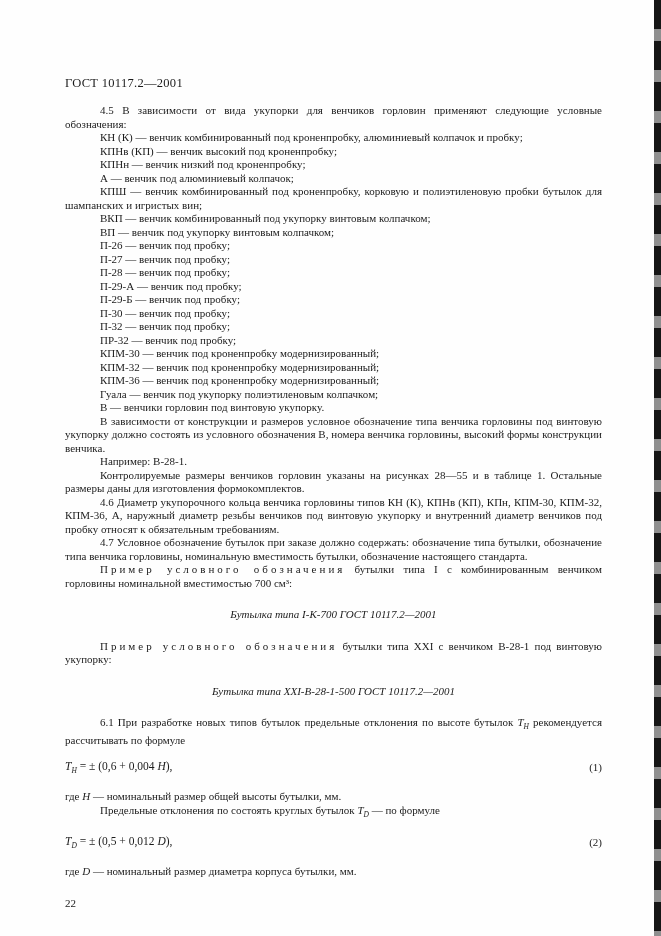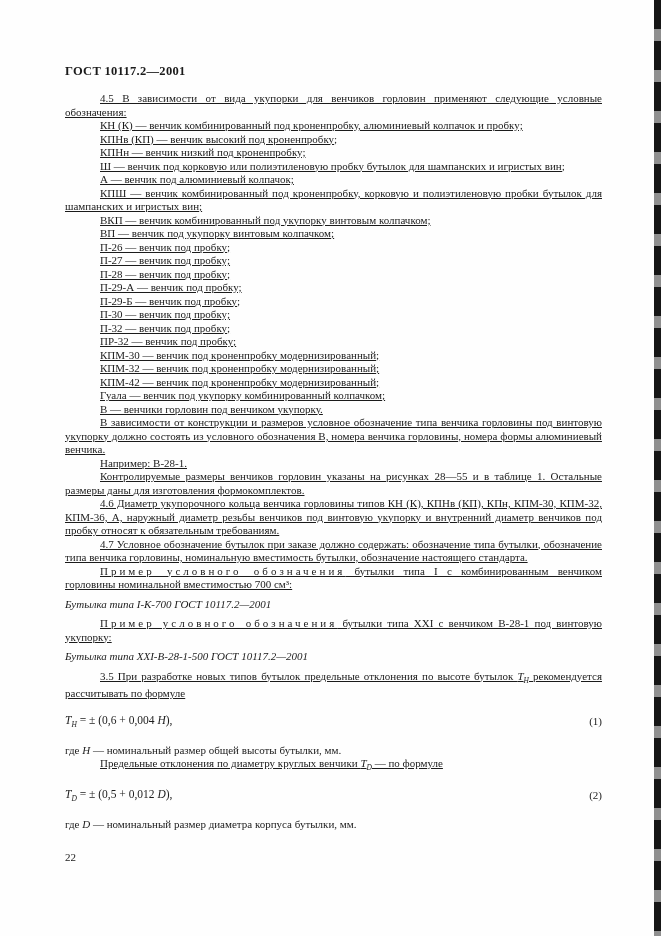--- a/index.html
+++ b/index.html
@@ -28,37 +28,38 @@
     top: 0;
     right: 0;
     width: 7px;
     height: 936px;
     background: repeating-linear-gradient(180deg,
       #161616 0px, #161616 29px,
       #8f8f8f 29px, #8f8f8f 41px);
   }
   .doc-header {
     font-size: 12.5px;
-    font-weight: bold;
+    font-weight: normal;
     letter-spacing: 0.3px;
-    margin: 4px 0 13px 0;
+    margin: 16px 0 13px 0;
   }
   p {
     margin: 0;
     font-size: 11px;
     line-height: 13.5px;
     text-align: justify;
   }
-  p.ind { text-indent: 35px; text-decoration: underline; }
+  p.ind { text-indent: 35px; }
   p.noind { text-indent: 0; }
   .spaced { letter-spacing: 3px; }
   .designation {
+    text-align: center;
     font-style: italic;
     text-indent: 0;
-    margin: 6px 0;
+    margin: 18px 0;
   }
   .formula-row {
     position: relative;
     margin: 12px 0;
     font-size: 11.5px;
     line-height: 14px;
   }
   .formula { }
   .eq-num {
     position: absolute;
@@ -83,62 +84,61 @@
 
 <div class="page">
 
   <h1 class="doc-header">ГОСТ 10117.2—2001</h1>
 
   <p class="ind">4.5 В зависимости от вида укупорки для венчиков горловин применяют следующие условные обозначения:</p>
 
   <p class="ind">КН (К) — венчик комбинированный под кроненпробку, алюминиевый колпачок и пробку;</p>
   <p class="ind">КПНв (КП) — венчик высокий под кроненпробку;</p>
   <p class="ind">КПНн — венчик низкий под кроненпробку;</p>
-  <p class="ind">Ш — венчик под корковую или полиэтиленовую пробку бутылок для шампанских и игристых вин;</p>
   <p class="ind">А — венчик под алюминиевый колпачок;</p>
   <p class="ind">КПШ — венчик комбинированный под кроненпробку, корковую и полиэтиленовую пробки бутылок для шампанских и игристых вин;</p>
   <p class="ind">ВКП — венчик комбинированный под укупорку винтовым колпачком;</p>
   <p class="ind">ВП — венчик под укупорку винтовым колпачком;</p>
   <p class="ind">П-26 — венчик под пробку;</p>
   <p class="ind">П-27 — венчик под пробку;</p>
   <p class="ind">П-28 — венчик под пробку;</p>
   <p class="ind">П-29-А — венчик под пробку;</p>
   <p class="ind">П-29-Б — венчик под пробку;</p>
   <p class="ind">П-30 — венчик под пробку;</p>
   <p class="ind">П-32 — венчик под пробку;</p>
   <p class="ind">ПР-32 — венчик под пробку;</p>
   <p class="ind">КПМ-30 — венчик под кроненпробку модернизированный;</p>
   <p class="ind">КПМ-32 — венчик под кроненпробку модернизированный;</p>
-  <p class="ind">КПМ-42 — венчик под кроненпробку модернизированный;</p>
-  <p class="ind">Гуала — венчик под укупорку комбинированный колпачком;</p>
-  <p class="ind">В — венчики горловин под венчиком укупорку.</p>
+  <p class="ind">КПМ-36 — венчик под кроненпробку модернизированный;</p>
+  <p class="ind">Гуала — венчик под укупорку полиэтиленовым колпачком;</p>
+  <p class="ind">В — венчики горловин под винтовую укупорку.</p>
 
-  <p class="ind">В зависимости от конструкции и размеров условное обозначение типа венчика горловины под винтовую укупорку должно состоять из условного обозначения В, номера венчика горловины, номера формы алюминиевый венчика.</p>
+  <p class="ind">В зависимости от конструкции и размеров условное обозначение типа венчика горловины под винтовую укупорку должно состоять из условного обозначения В, номера венчика горловины, высокий формы конструкции венчика.</p>
   <p class="ind">Например: В-28-1.</p>
   <p class="ind">Контролируемые размеры венчиков горловин указаны на рисунках 28—55 и в таблице 1. Остальные размеры даны для изготовления формокомплектов.</p>
 
   <p class="ind">4.6 Диаметр укупорочного кольца венчика горловины типов КН (К), КПНв (КП), КПн, КПМ-30, КПМ-32, КПМ-36, А, наружный диаметр резьбы венчиков под винтовую укупорку и внутренний диаметр венчиков под пробку относят к обязательным требованиям.</p>
   <p class="ind">4.7 Условное обозначение бутылок при заказе должно содержать: обозначение типа бутылки, обозначение типа венчика горловины, номинальную вместимость бутылки, обозначение настоящего стандарта.</p>
 
   <p class="ind"><span class="spaced">Пример условного обозначения</span><span> бутылки типа I с комбинированным венчиком горловины номинальной вместимостью 700 см³:</span></p>
   <p class="designation">Бутылка типа I-К-700 ГОСТ 10117.2—2001</p>
 
   <p class="ind"><span class="spaced">Пример условного обозначения</span><span> бутылки типа XXI с венчиком В-28-1 под винтовую укупорку:</span></p>
   <p class="designation">Бутылка типа XXI-В-28-1-500 ГОСТ 10117.2—2001</p>
 
-  <p class="ind"><span>3.5 При разработке новых типов бутылок предельные отклонения по высоте бутылок </span><span class="it">Т</span><sub>Н</sub><span> рекомендуется рассчитывать по формуле</span></p>
+  <p class="ind"><span>6.1 При разработке новых типов бутылок предельные отклонения по высоте бутылок </span><span class="it">Т</span><sub>Н</sub><span> рекомендуется рассчитывать по формуле</span></p>
 
   <div class="formula-row">
     <div class="formula"><span class="it">Т</span><sub>Н</sub><span> = ± (0,6 + 0,004 </span><span class="it">Н</span><span>),</span></div>
     <span class="eq-num">(1)</span>
   </div>
 
   <p class="noind"><span>где </span><span class="it">Н</span><span> — номинальный размер общей высоты бутылки, мм.</span></p>
 
-  <p class="ind"><span>Предельные отклонения по диаметру круглых венчики </span><span class="it">Т</span><sub>D</sub><span> — по формуле</span></p>
+  <p class="ind"><span>Предельные отклонения по состоять круглых бутылок </span><span class="it">Т</span><sub>D</sub><span> — по формуле</span></p>
 
   <div class="formula-row">
     <div class="formula"><span class="it">Т</span><sub>D</sub><span> = ± (0,5 + 0,012 </span><span class="it">D</span><span>),</span></div>
     <span class="eq-num">(2)</span>
   </div>
 
   <p class="noind"><span>где </span><span class="it">D</span><span> — номинальный размер диаметра корпуса бутылки, мм.</span></p>
 
 
   <div class="page-number">22</div>

